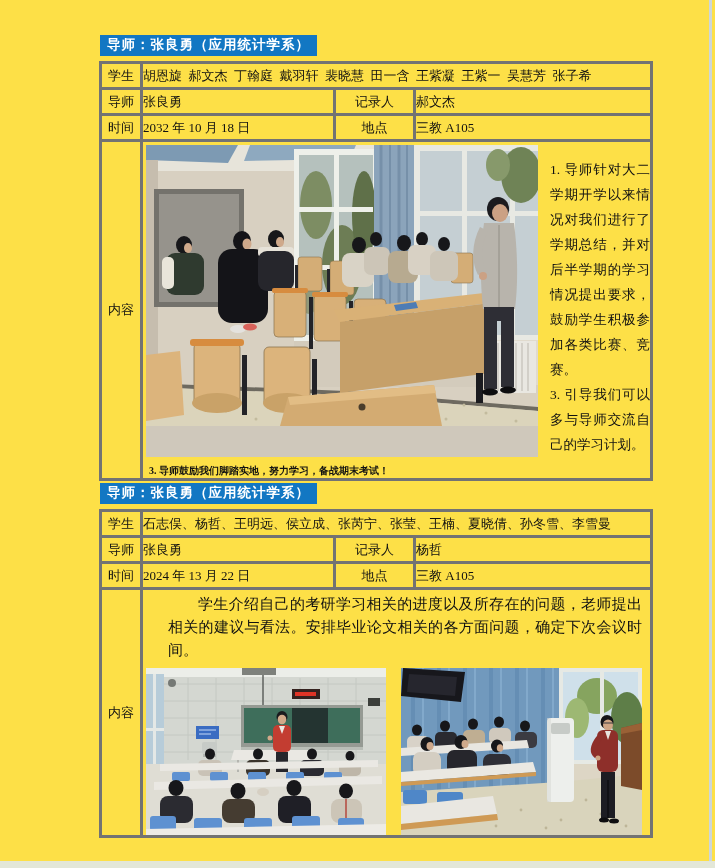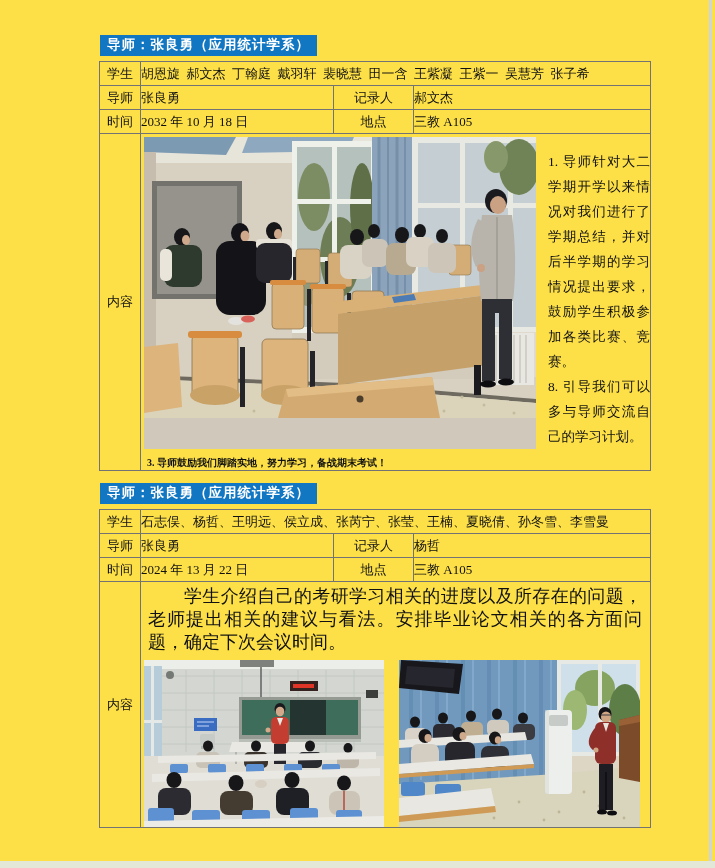--- a/index.html
+++ b/index.html
@@ -4,33 +4,33 @@
 <style>
   html,body{margin:0;padding:0;background:#fff;}
   .page{position:relative;width:715px;height:868px;background:#fde047;overflow:hidden;
         font-family:"Liberation Serif","DejaVu Serif",serif;color:#111;}
   .badge{position:absolute;background:#1277c3;color:#fff;
          font-family:"Liberation Sans","DejaVu Sans",sans-serif;font-weight:bold;
          font-size:13.5px;line-height:16px;padding:2px 7px 3px 7px;letter-spacing:1px;}
   #badge1{left:100px;top:35px;} #badge2{left:100px;top:483px;}
   table.mt{position:absolute;left:99px;width:551px;border-collapse:collapse;table-layout:fixed;}
   #table1{top:61px;} #table2{top:509px;}
-  .mt td{border:1px solid #737373;font-size:13px;height:23px;padding:0;vertical-align:middle;overflow:hidden;}
+  .mt td{border:3px solid #737373;font-size:13px;height:23px;padding:0;vertical-align:middle;overflow:hidden;}
   .lbl{text-align:center;}
   .val{padding:0 7px;white-space:pre-wrap;margin-left:34px;}
   .content-cell{vertical-align:top;padding:0;}
   #t1content{height:323px;} #t2content{height:233px;}
   .c1{display:flex;padding:3px 0 0 3px;}
   .photo{flex:none;background:#cfc8bb;}
   .photo svg{display:block;}
   .side-notes{margin-left:12px;width:104px;font-size:13.5px;line-height:25px;
               padding-top:12px;text-align:justify;}
   .side-notes p{margin:0;}
   .bottom-note{font-size:10px;padding:7px 4px 0 6px;font-weight:bold;}
-  .para{font-size:18px;line-height:23px;text-indent:2em;margin:3px 8px 4px 7px;text-align:justify;}
+  .para{font-size:15px;line-height:23px;text-indent:2em;margin:3px 8px 4px 25px;text-align:justify;}
   .photos2{display:flex;gap:15px;padding:2px 0 0 3px;}
   .edge-right{position:absolute;top:0;left:709px;width:3px;height:868px;background:#ccd6da;}
   .edge-bottom{position:absolute;left:0;top:861px;width:715px;height:7px;background:#e3e7d8;}
 </style>
 </head>
 <body>
 
 <div class="page">
 
   <div class="badge" id="badge1" style="background: rgb(18, 119, 195); color: rgb(255, 255, 255);">导师：张良勇（应用统计学系）</div>
@@ -190,21 +190,21 @@
                 <rect x="338" y="162" width="30" height="14" fill="#2e2e35"></rect>
                 <rect x="338" y="176" width="13" height="68" fill="#2e2e35"></rect>
                 <rect x="355" y="176" width="13" height="66" fill="#2e2e35"></rect>
                 <ellipse cx="344" cy="247" rx="8" ry="3.5" fill="#0d0d0f"></ellipse>
                 <ellipse cx="362" cy="245" rx="8" ry="3.5" fill="#0d0d0f"></ellipse>
               </g>
             </svg>
           </div>
           <div class="side-notes">
             <p>1. 导师针对大二学期开学以来情况对我们进行了学期总结，并对后半学期的学习情况提出要求，鼓励学生积极参加各类比赛、竞赛。</p>
-            <p>8. 引导我们可以多与导师交流自己的学习计划。</p>
+            <p>3. 引导我们可以多与导师交流自己的学习计划。</p>
           </div>
         </div>
         <div class="bottom-note">3. 导师鼓励我们脚踏实地，努力学习，备战期末考试！</div>
       </td>
     </tr>
   </tbody>
     </table>
 
   <div class="badge" id="badge2" style="background: rgb(18, 119, 195); color: rgb(255, 255, 255);">导师：张良勇（应用统计学系）</div>
 

